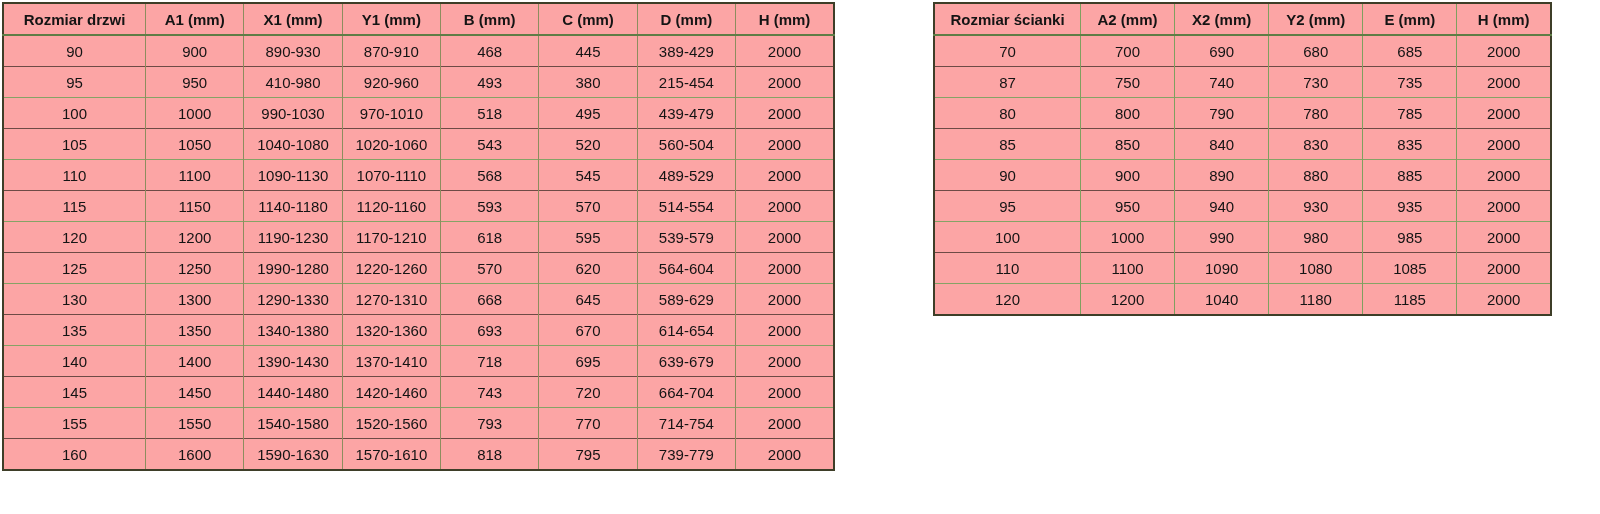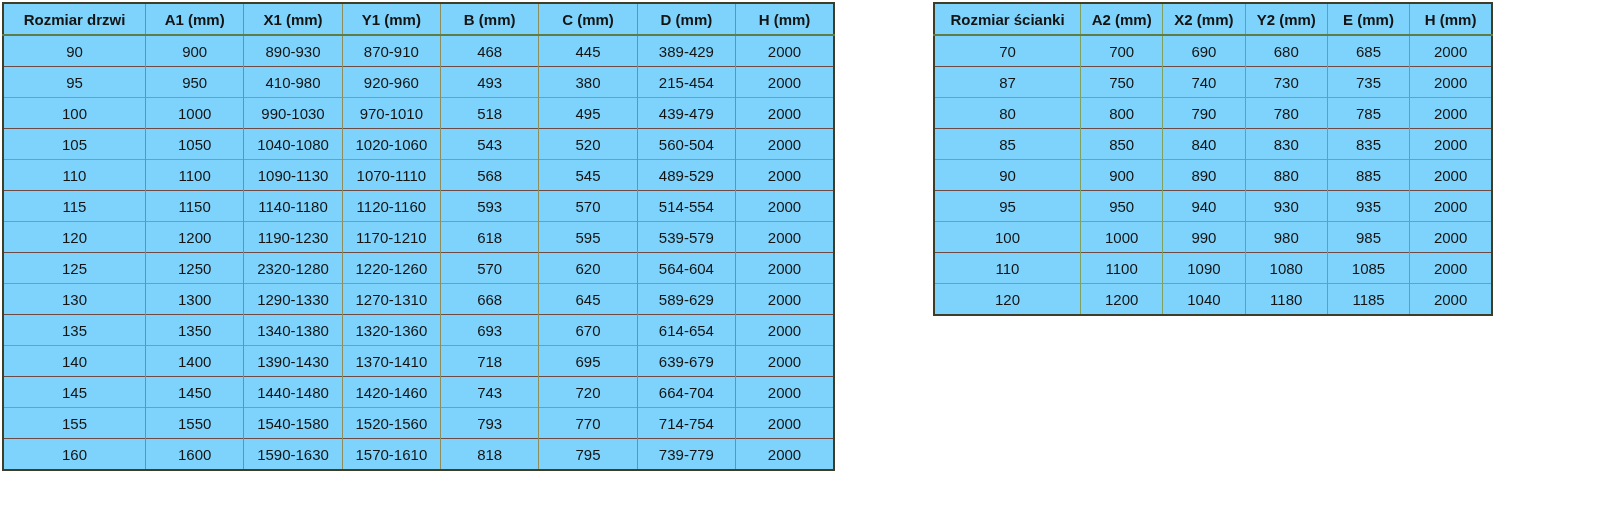--- a/index.html
+++ b/index.html
@@ -9,25 +9,25 @@
     height: 514px;
     background: #ffffff;
     font-family: "Liberation Sans", sans-serif;
     overflow: hidden;
   }
   table.spec-table {
     position: absolute;
     top: 2px;
     border-collapse: collapse;
     table-layout: fixed;
-    background: #7dd3fc;
+    background: #fca5a5;
     border: 2px solid #3e3e28;
   }
   table.left-table  { left: 2px;   width: 833px; --vline: #8d8d5e; }
-  table.right-table { left: 933px; width: 560px; --vline: #7fa05f; }
+  table.right-table { left: 933px; width: 619px; --vline: #7fa05f; }
   .spec-table th, .spec-table td {
     height: 30px;
     padding: 0 4px;
     text-align: center;
     vertical-align: middle;
     font-size: 15px;
     color: #141414;
     overflow: hidden;
     white-space: nowrap;
   }
@@ -124,21 +124,21 @@
           <td>1190-1230</td>
           <td>1170-1210</td>
           <td>618</td>
           <td>595</td>
           <td>539-579</td>
           <td>2000</td>
         </tr>
         <tr>
           <td>125</td>
           <td>1250</td>
-          <td>2320-1280</td>
+          <td>1990-1280</td>
           <td>1220-1260</td>
           <td>570</td>
           <td>620</td>
           <td>564-604</td>
           <td>2000</td>
         </tr>
         <tr>
           <td>130</td>
           <td>1300</td>
           <td>1290-1330</td>

